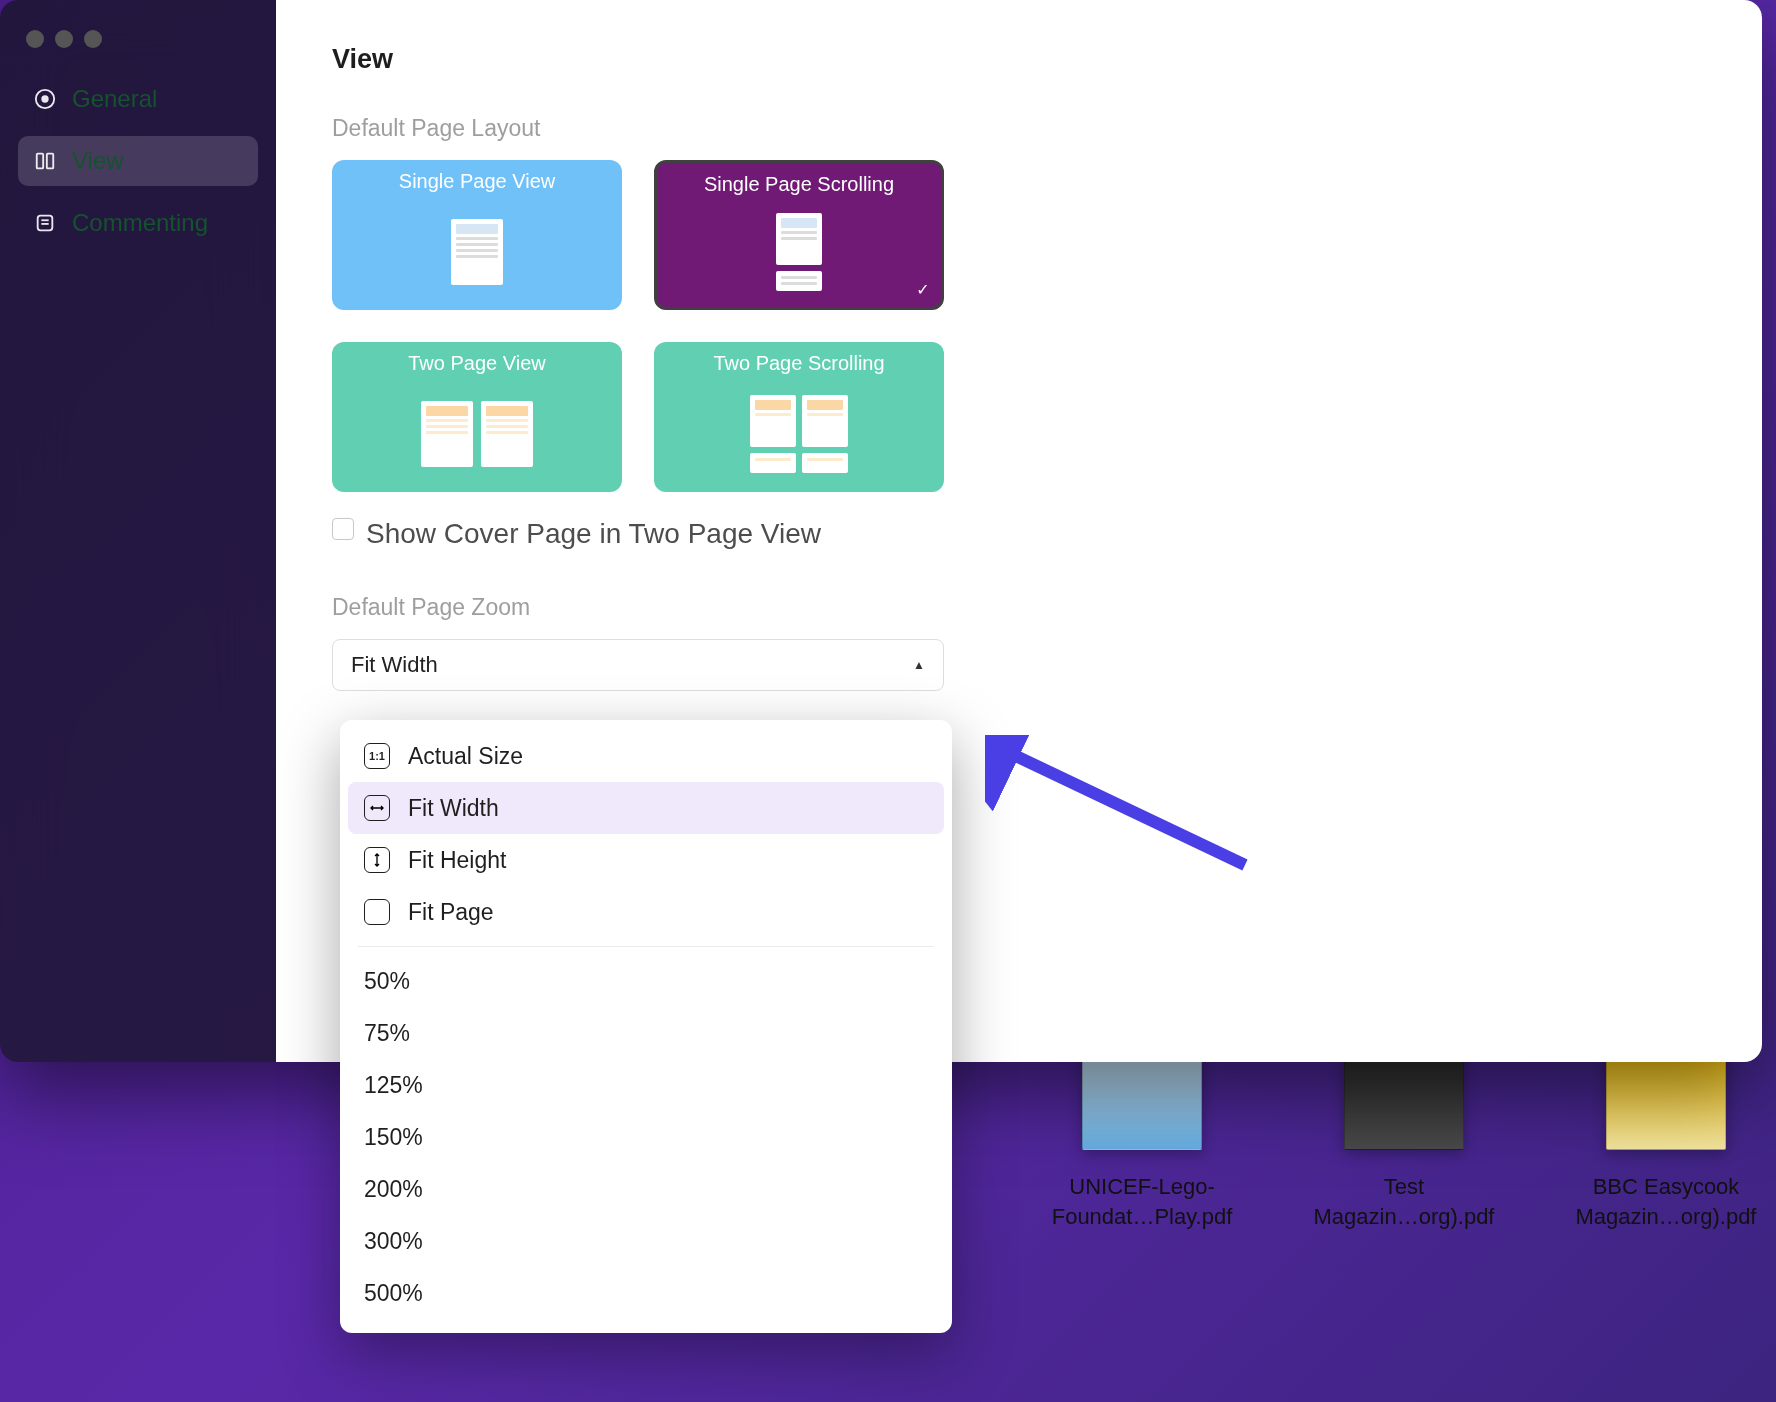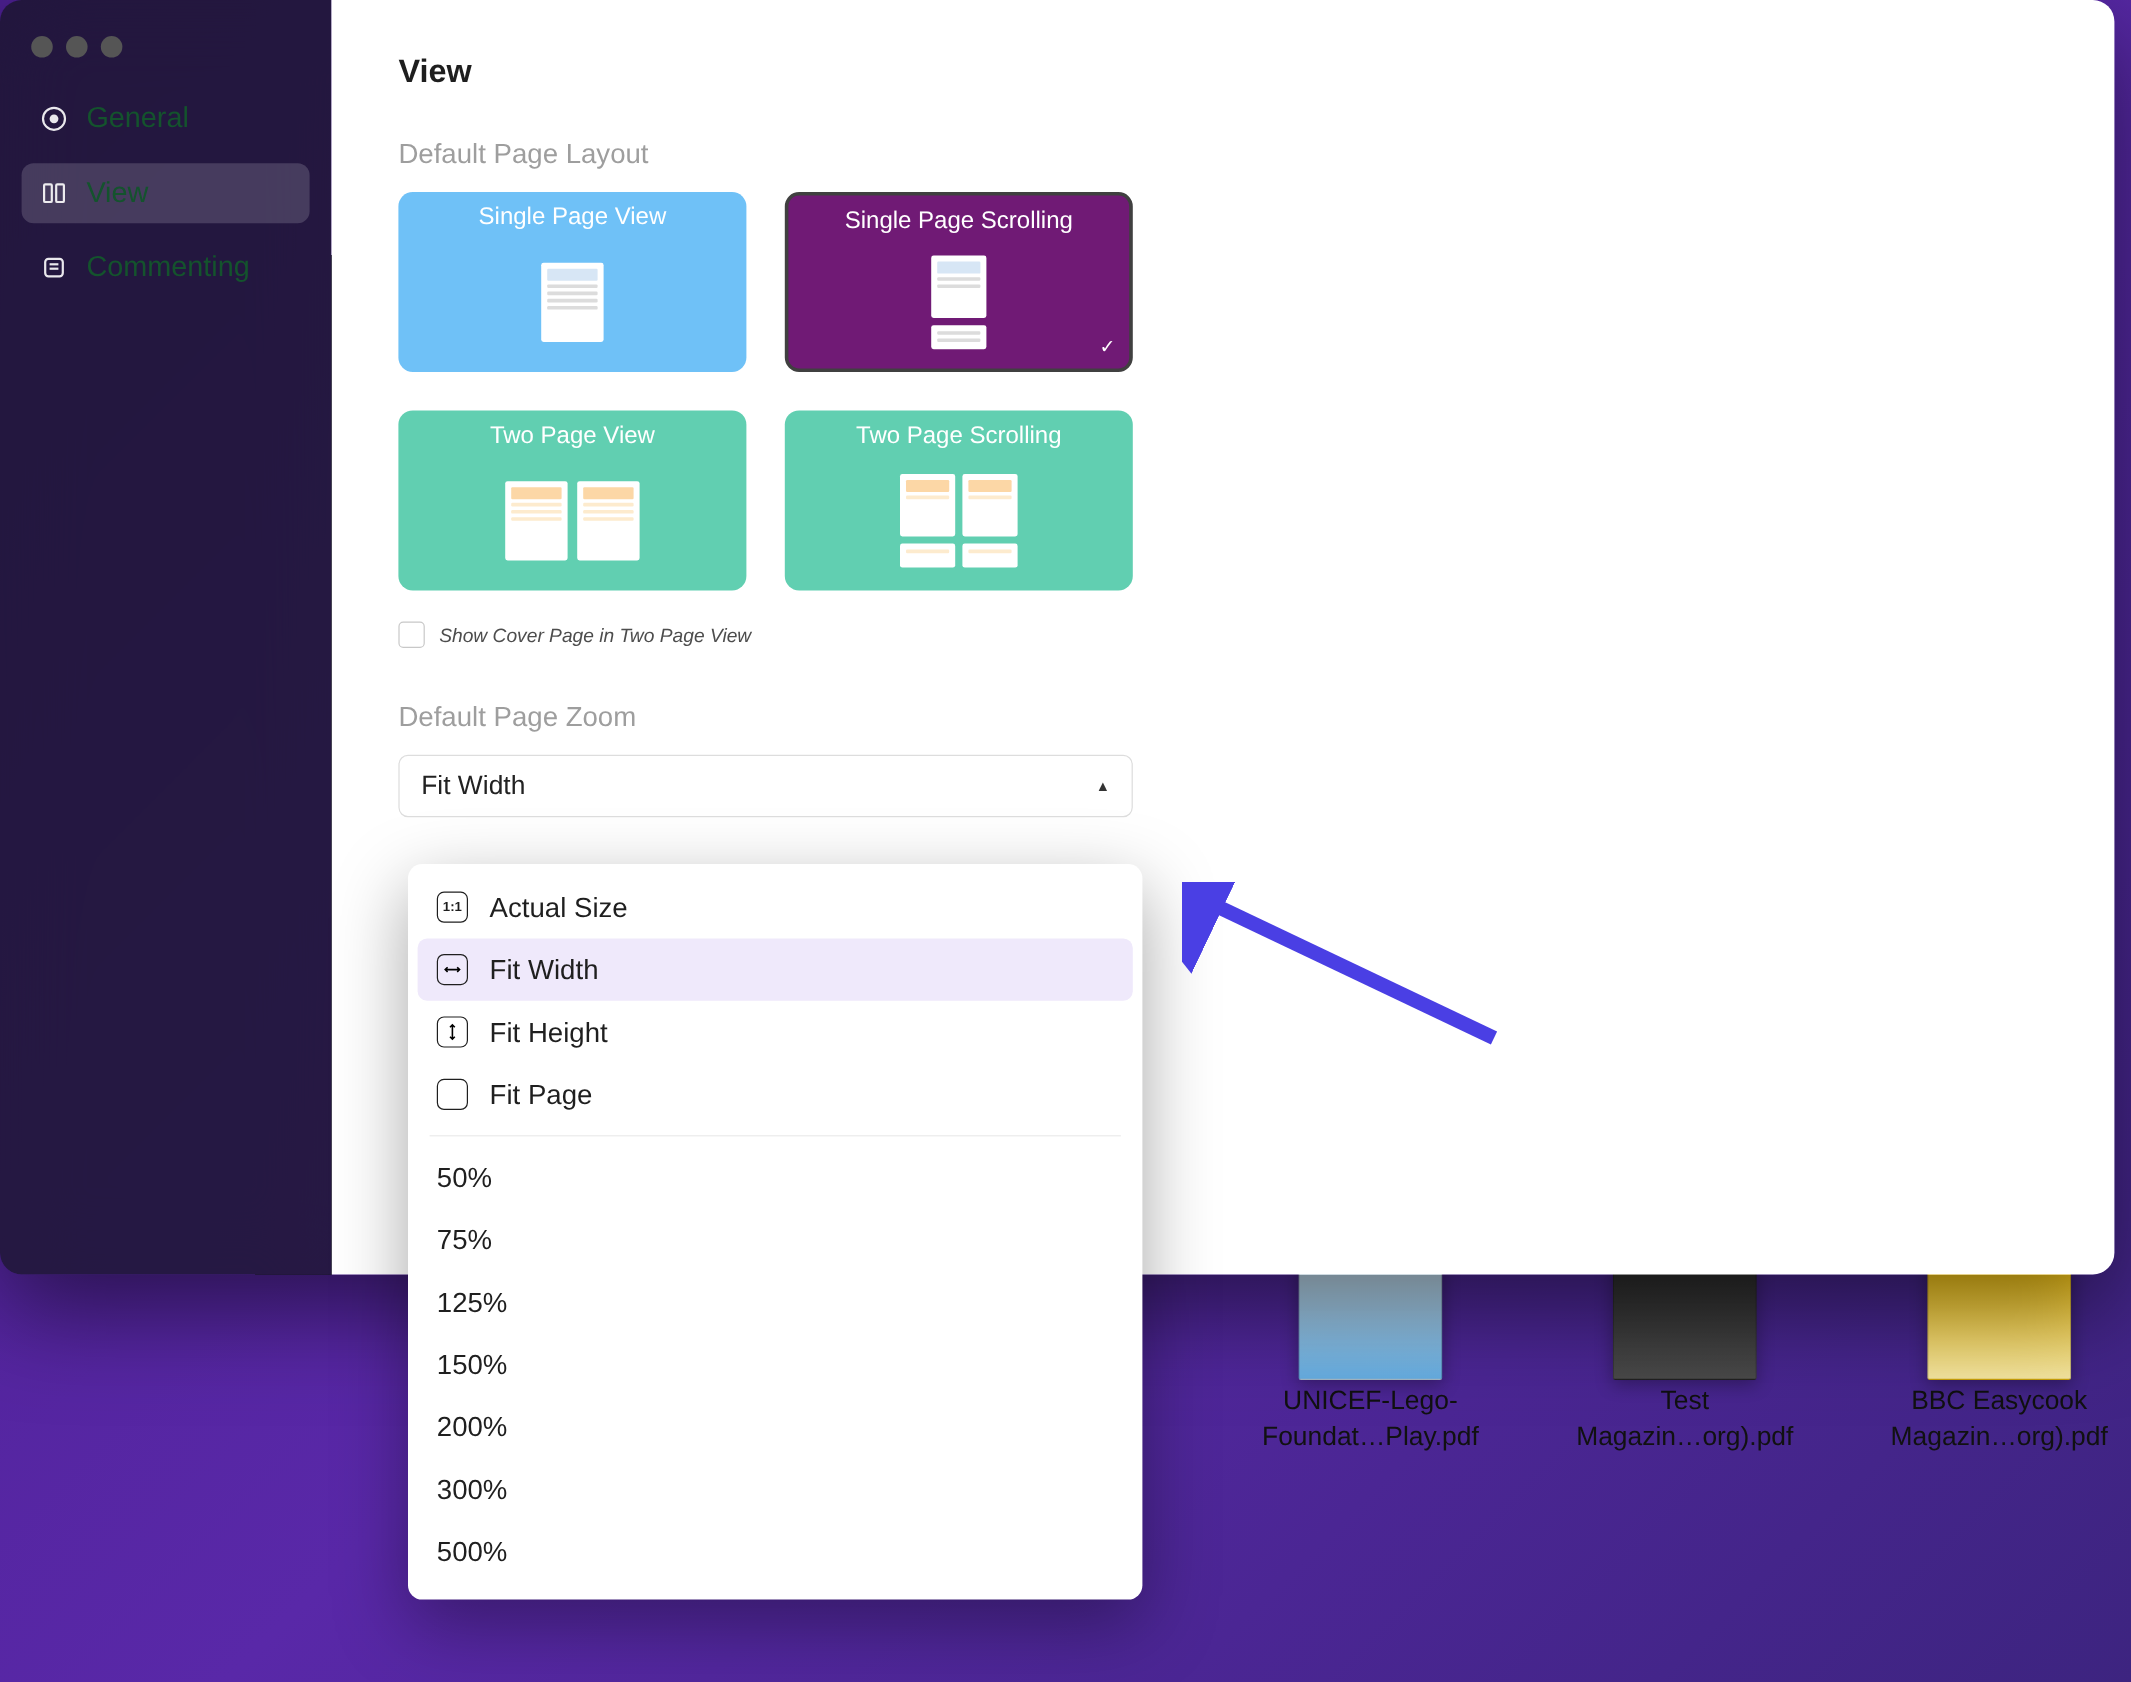--- a/index.html
+++ b/index.html
@@ -76,21 +76,21 @@
   .page .ln  { height:3px; background:#dcdcdc; border-radius:1px; }
   .teal .page .hdr { background:#fcd7a6; }
   .teal .page .ln  { background:#fdebce; }
   .col-stack { display:flex; flex-direction:column; gap:6px; }
   .check-badge {
     position:absolute; right:6px; bottom:6px; width:24px; height:24px;
     display:flex; align-items:center; justify-content:center;
     color:#fff; font-size:16px;
   }
 
-  .checkbox-row { display:flex; align-items:flex-end; gap:12px; font-size:16px; color:#4d4d4d; margin-bottom:44px;font-style:italic; }
+  .checkbox-row { display:flex; align-items:flex-start; gap:12px; font-size:28px; color:#4d4d4d; margin-bottom:44px; }
   .checkbox-box { width:22px; height:22px; border:1.5px solid #c8c8c8; border-radius:4px; }
 
   
   .dropdown {
     width: 612px; height: 52px;
     border:1px solid #ddd; border-radius:8px;
     display:flex; align-items:center; justify-content:space-between;
     padding:0 18px; font-size:22px; color:#222; cursor:pointer;
   }
   .dropdown .tri { font-size:12px; color:#333; }
@@ -117,21 +117,21 @@
   .arrow {
     position:absolute; left:985px; top:735px; width:270px; height:140px;
     z-index:60; pointer-events:none;
   }
 
   
   .desktop-files {
     position:absolute; left:900px; top:1050px;
     display:flex; gap:42px;
   }
-  .file { width:220px; display:flex; flex-direction:column; align-items:center; gap:2px; }
+  .file { width:220px; display:flex; flex-direction:column; align-items:center; gap:22px; }
   .thumb { width:120px; height:100px; background:#fff; border:1px solid rgba(0,0,0,.2); box-shadow:0 4px 14px rgba(0,0,0,.3); border-radius:2px; position:relative; overflow:hidden; }
   .thumb.mag { background:linear-gradient(180deg,#fdc809 0%,#f5e6a1 100%); }
   .thumb.dark { background:linear-gradient(180deg,#2a2a2a,#4a4a4a); }
   .thumb.lego { background:linear-gradient(180deg,#cfe6f5,#66aee3); }
   .fname { font-size:22px; color:#111; text-align:center; line-height:1.35; white-space:pre-line; }
   .partial-file { width:90px; }
   .partial-file .fname { font-size:22px; text-align:right; }
 </style>
 </head>
 <body>

